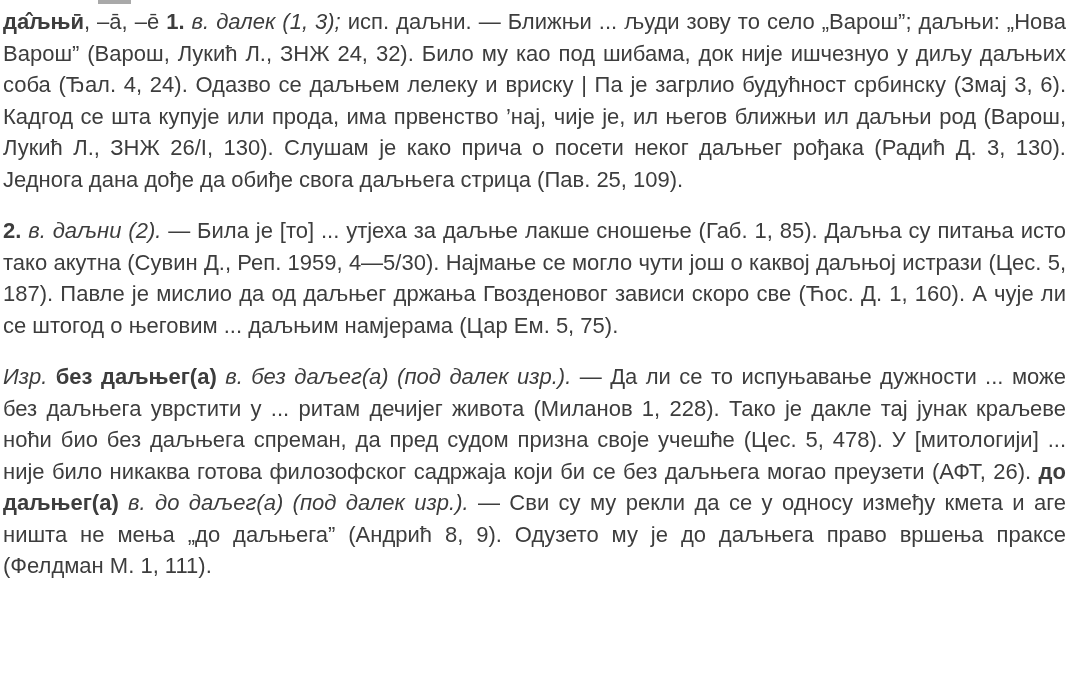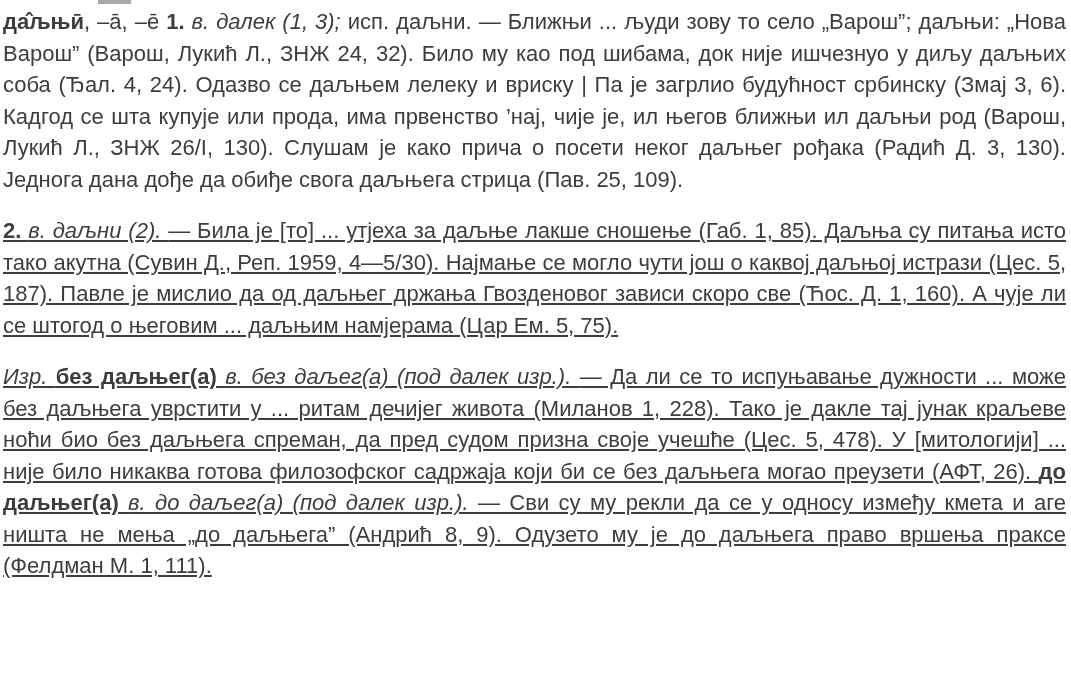--- a/index.html
+++ b/index.html
@@ -22,21 +22,20 @@
   }
   .para {
     margin: 0;
     font-size: 22px;
     line-height: 31.5px;
     text-align: justify;
     color: #3d3d3d;
   }
   .para + .para {
     margin-top: 20px;
-    text-decoration: underline;
   }
   .b { font-weight: bold; }
   .i { font-style: italic; }
   
   .top-fragment {
     position: absolute;
     top: 0;
     left: 98px;
     width: 33px;
     height: 4px;

